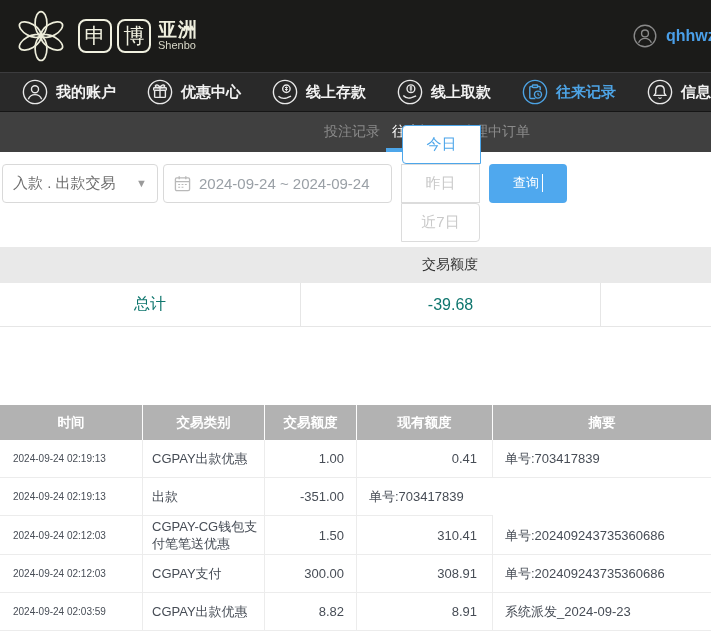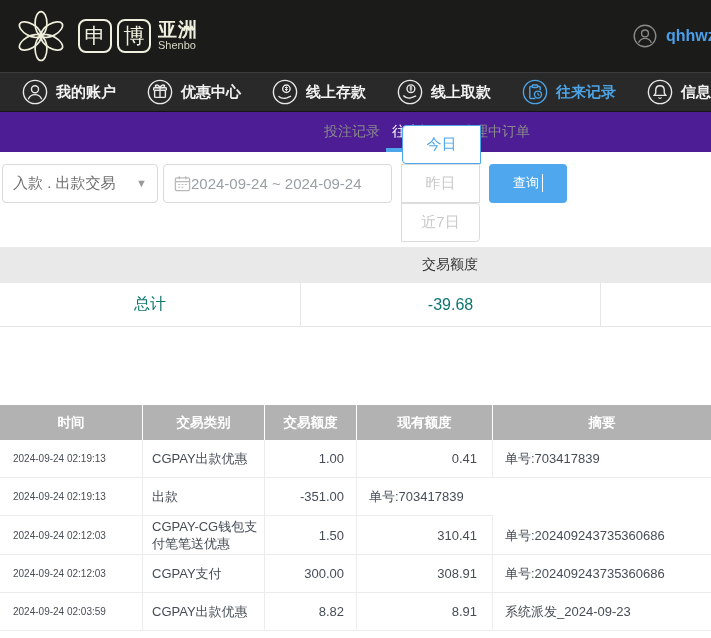--- a/index.html
+++ b/index.html
@@ -26,35 +26,35 @@
   .mainnav { height:40px; background:#292929; border-top:1px solid #3c3c3e;
     border-bottom:1px solid #161616; display:flex; align-items:center;
     padding-left:22px; gap:31px; overflow:hidden; }
   .nav-item { display:flex; align-items:center; gap:8px; color:#f2f2f2;
     font-size:15px; font-weight:bold; white-space:nowrap; cursor:pointer; flex:0 0 auto; }
   .nav-item .nicon { width:26px; height:26px; color:#e9e9e9; flex:0 0 auto; }
   .nav-item.active { color:#4da3e4; }
   .nav-item.active .nicon { color:#4da3e4; }
 
   
-  .subnav { height:40px; background:#4c1d95; display:flex; padding-left:318px; }
+  .subnav { height:40px; background:#404040; display:flex; padding-left:318px; }
   .sub-item { height:40px; display:flex; align-items:center; padding:0 6px;
     color:#8b8b8b; font-size:14px; position:relative; cursor:pointer; white-space:nowrap; }
   .sub-item.active { color:#ffffff; }
   .sub-item.active::after { content:""; position:absolute; left:0; right:0; bottom:0;
     height:4px; background:#4da6ea; }
 
   
   .filters { margin-top:11px; padding:0 2px; display:flex; align-items:center; height:40px; }
   .select { width:156px; height:39px; border:1px solid #d9d9d9; border-radius:4px;
     display:flex; align-items:center; padding:0 10px; color:#6e6e6e; font-size:15px;
     background:#fff; cursor:pointer; }
   .select .caret { margin-left:auto; color:#9a9a9a; font-size:11px; }
   .datefield { width:229px; height:39px; border:1px solid #d9d9d9; border-radius:4px;
-    margin-left:5px; display:flex; align-items:center; padding:0 10px; 
+    margin-left:5px; display:flex; align-items:center; padding:0 10px; gap:8px;
     color:#9aa0a6; font-size:15px; background:#fff; cursor:pointer; white-space:nowrap; }
   .cal-icon { width:17px; height:17px; color:#b9b9b9; flex:0 0 auto; }
   .qgroup { display:flex; margin-left:10px;flex-direction:column; }
   .qbtn { width:79px; height:39px; background:#fff; border:1px solid #dcdcdc;
     color:#c9c9c9; font-size:15px; margin-left:-1px; display:flex; align-items:center;
     justify-content:center; cursor:pointer; }
   .qbtn:first-child { border-radius:4px 0 0 4px; margin-left:0; }
   .qbtn:last-child { border-radius:0 4px 4px 0; }
   .qbtn.active { border-color:#4da6ea; color:#4da6ea; position:relative; z-index:2; }
   .searchbtn { width:78px; height:39px; margin-left:8px; background:#4fa8ee; border:none;

